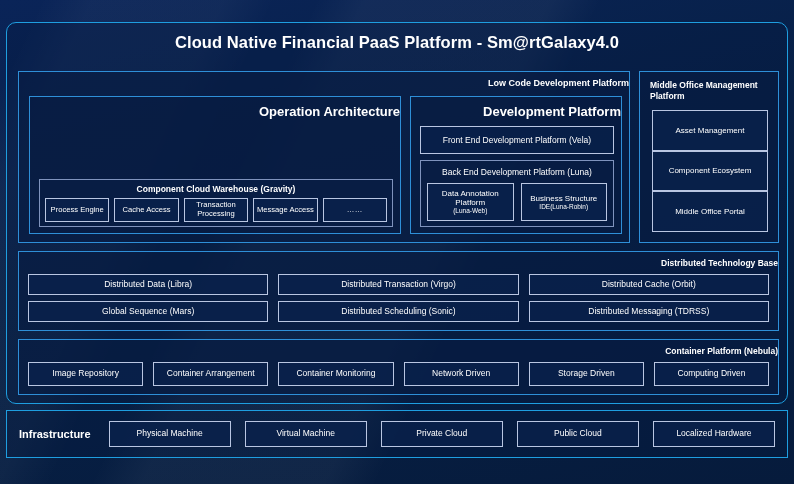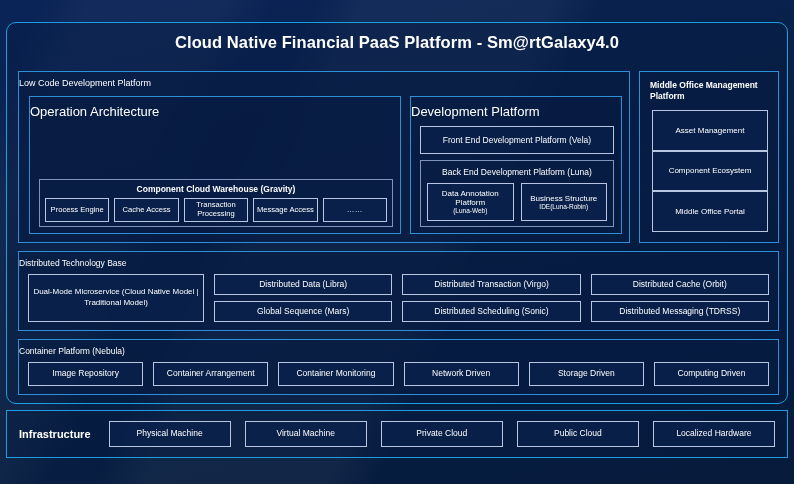--- a/index.html
+++ b/index.html
@@ -58,22 +58,22 @@
     background: rgba(9, 33, 76, 0.75);
     display: flex;
     align-items: center;
     justify-content: center;
     text-align: center;
     line-height: 1.15;
     color: #ffffff;
   }
 
   .panel-title {
-    text-align: left;
-    font-weight: normal;
+    text-align: right;
+    font-weight: bold;
     color: #ffffff;
   }
 
   
   #main-frame {
     position: absolute;
     left: 6px;
     top: 22px;
     width: 782px;
     height: 382px;
@@ -420,21 +420,20 @@
       <div id="mo-list">
         <div class="chip">Asset Management</div>
         <div class="chip">Component Ecosystem</div>
         <div class="chip">Middle Office Portal</div>
       </div>
     </div>
 
     <div id="dtb-panel" class="panel">
       <div id="dtb-title" class="panel-title">Distributed Technology Base</div>
       <div id="dtb-body">
-        <div id="dtb-wide" class="chip">Dual-Mode Microservice (Cloud Native Model | Traditional Model)</div>
         <div class="dtb-col">
           <div class="chip">Distributed Data (Libra)</div>
           <div class="chip">Global Sequence (Mars)</div>
         </div>
         <div class="dtb-col">
           <div class="chip">Distributed Transaction (Virgo)</div>
           <div class="chip">Distributed Scheduling (Sonic)</div>
         </div>
         <div class="dtb-col">
           <div class="chip">Distributed Cache (Orbit)</div>

